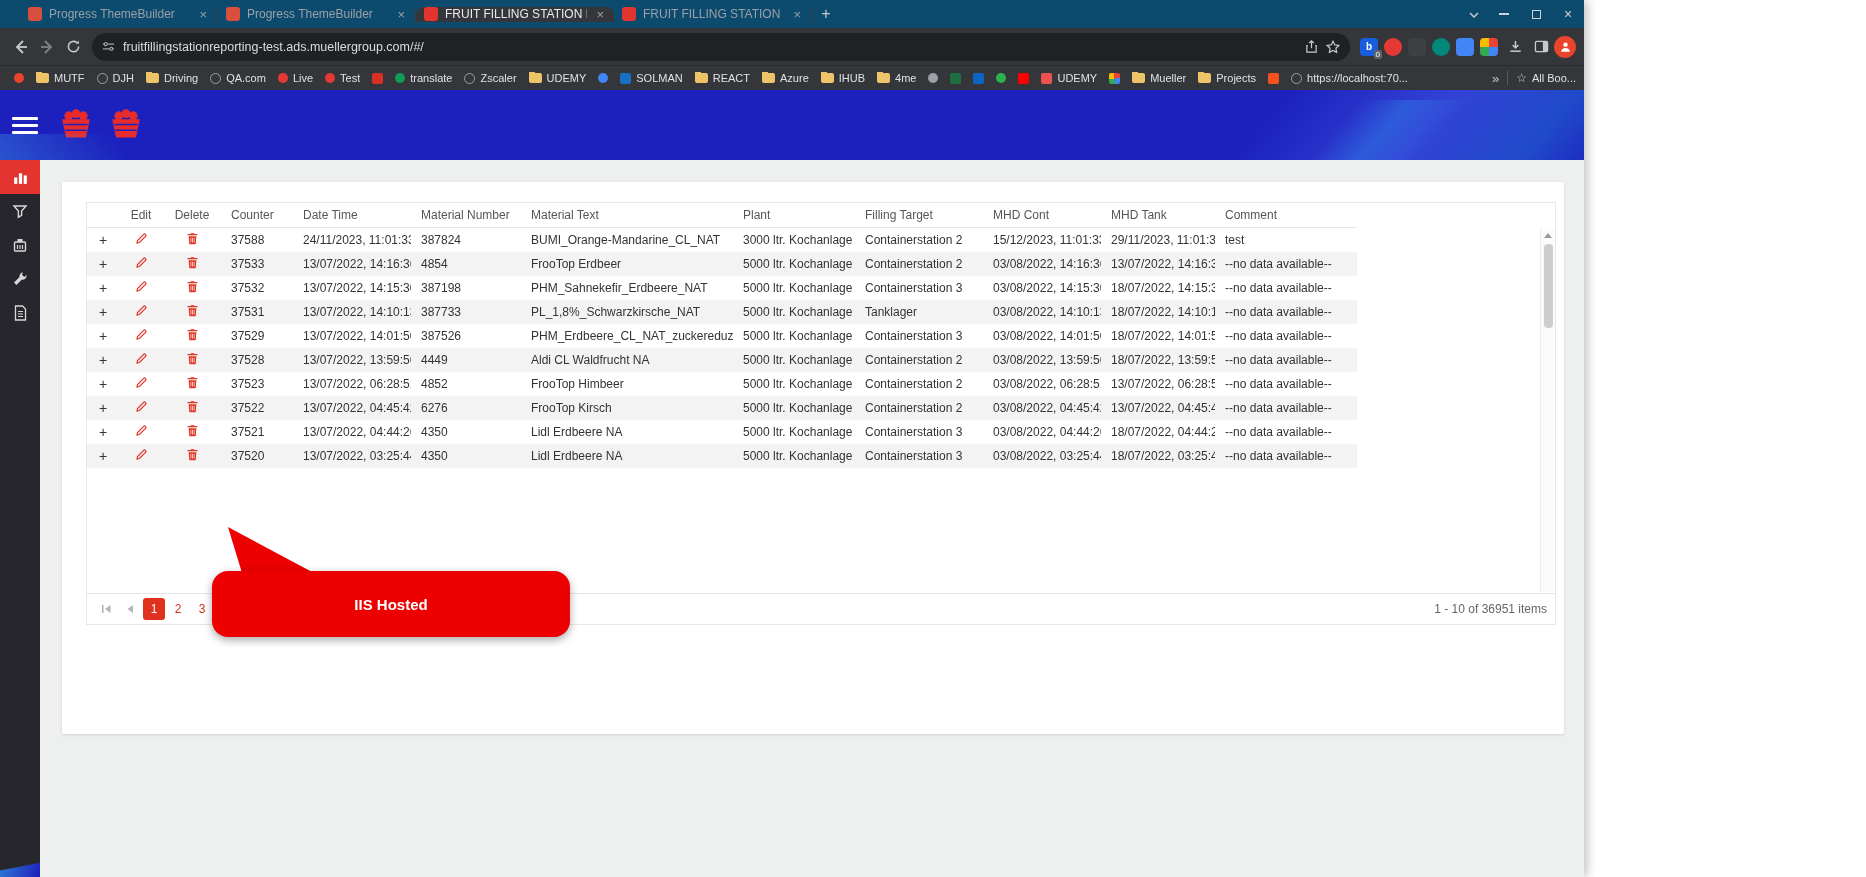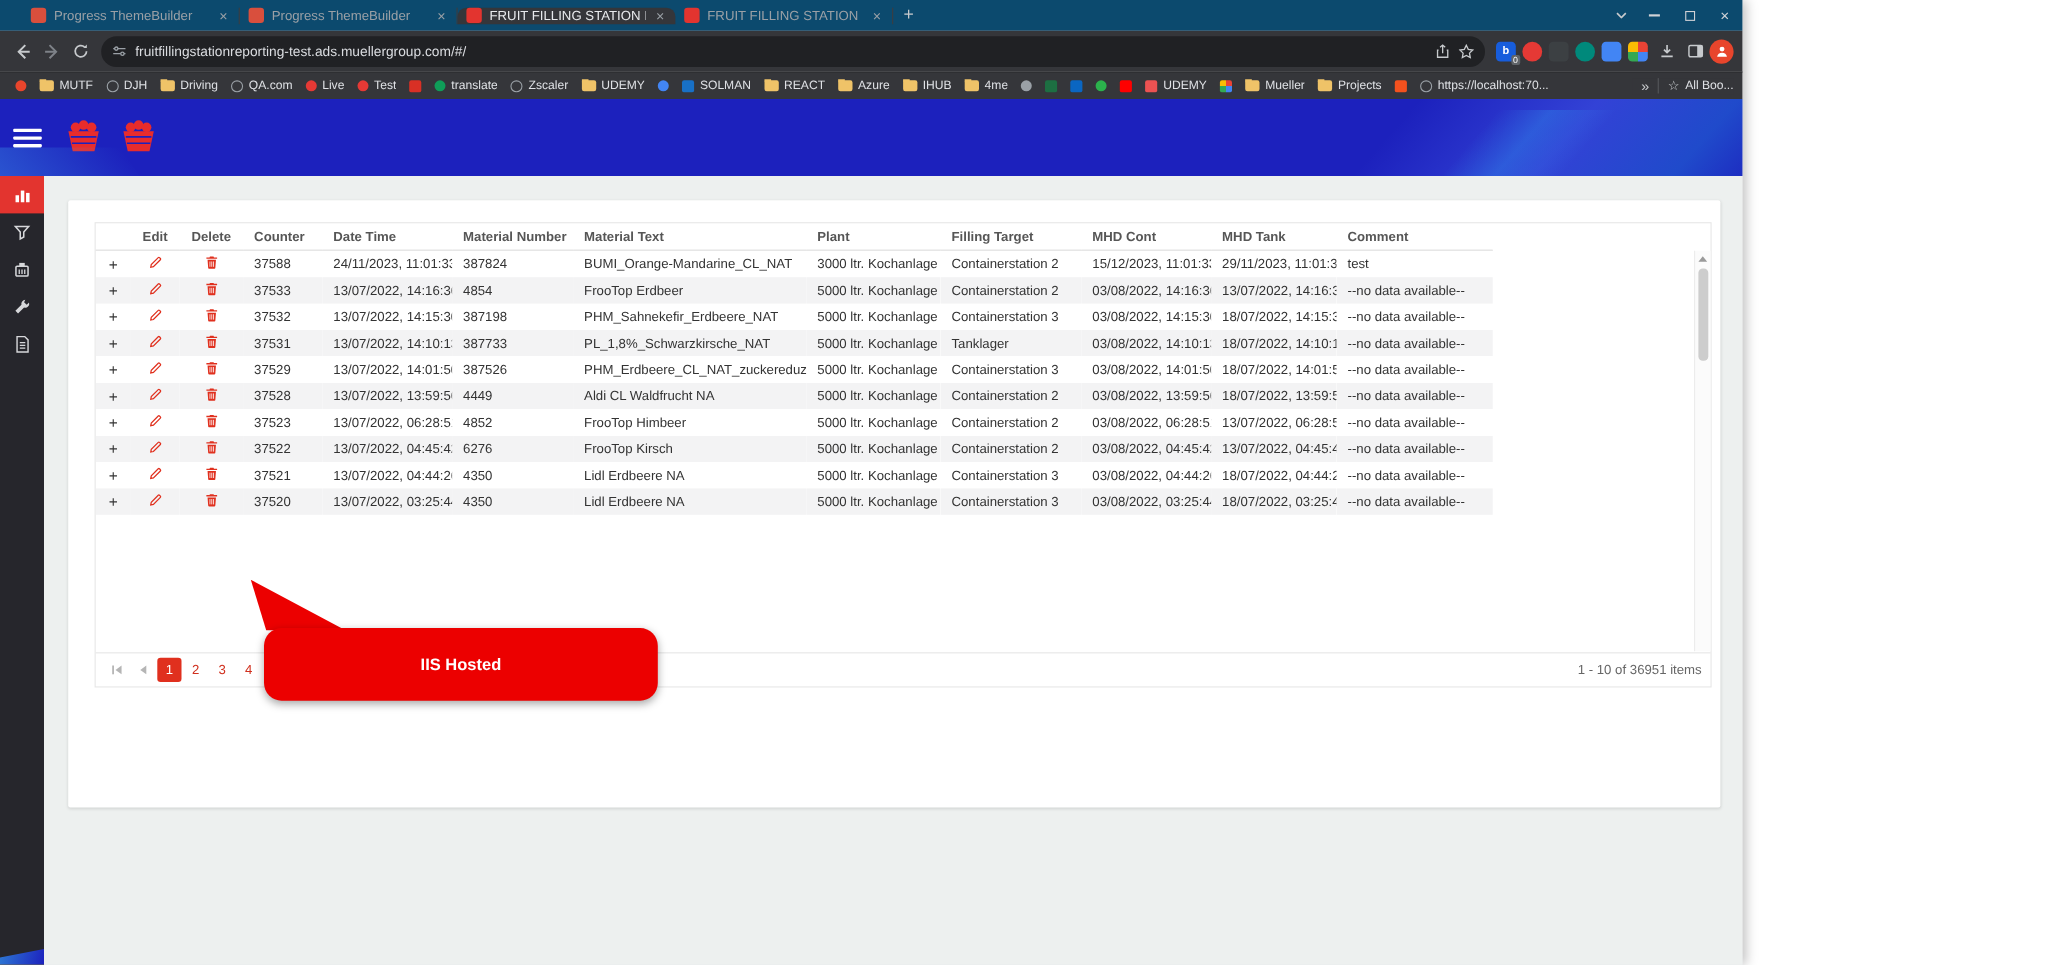--- a/index.html
+++ b/index.html
@@ -77,21 +77,21 @@
 
   
   .card { position:absolute; left:22px; top:22px; width:1502px; height:552px; background:#fff; border-radius:2px; box-shadow:0 1px 3px rgba(0,0,0,.12); padding:20px 8px 0 24px; }
   .page-title { font-size:15.5px; font-weight:600; color:#2f2f2f; letter-spacing:.2px; margin:6px 0 22px; }
   .btnrow { display:flex; gap:8px; margin-bottom:14px; }
   .btn-red { background:#e0301e; color:#fff; border:1px solid rgba(0,0,0,.1); border-radius:3px; font-size:12px; font-weight:600; padding:6px 12px; font-family:"Liberation Sans", sans-serif; }
 
   
   .grid { width:1470px; height:423px; border:1px solid #e7e7e7; display:flex; flex-direction:column; position:relative; background:#fff; }
   table { border-collapse:collapse; table-layout:fixed; width:1270px; font-size:12px; color:#333; }
-  th { font-weight:bold; color:#565656; text-align:left; padding:5px 10px; height:24px; border-bottom:1px solid #e5e5e5; white-space:nowrap; overflow:hidden; }
+  th { font-weight:normal; color:#565656; text-align:left; padding:5px 10px; height:24px; border-bottom:1px solid #e5e5e5; white-space:nowrap; overflow:hidden; }
   td { padding:4px 10px; height:23px; white-space:nowrap; overflow:hidden; }
   tbody tr:nth-child(even) { background:#f3f3f4; }
   th.c-center, td.c-center { text-align:center; padding:4px 2px; }
   .expand-glyph { font-size:14px; color:#333; }
   .filler { flex:1; }
 
   .vscroll { position:absolute; top:25px; right:0; bottom:32px; width:15px; background:#fbfbfb; border-left:1px solid #ececec; }
   .vscroll .arr-up { width:0; height:0; border-left:4px solid transparent; border-right:4px solid transparent; border-bottom:5px solid #9a9a9a; margin:5px auto 0; }
   .vscroll .thumb { width:9px; height:84px; background:#cdcdcd; border-radius:4px; margin:6px auto 0; }
 
@@ -100,21 +100,21 @@
   .pg { min-width:22px; height:22px; line-height:22px; text-align:center; border-radius:3px; color:#d0301e; padding:0 3px; }
   .pg.active { background:#e0301e; color:#fff; }
   .pg-ellipsis { color:#666; min-width:18px; text-align:center; }
   .psel { display:flex; width:50px; height:24px; border:1px solid #d9d9d9; border-radius:2px; margin:0 10px 0 14px; background:#fff; align-items:center; overflow:hidden; }
   .psel .val { flex:1; padding-left:8px; color:#444; }
   .psel .arr { width:18px; height:100%; display:flex; align-items:center; justify-content:center; background:#f6f6f6; border-left:1px solid #e3e3e3; }
   .tri-down { width:0; height:0; border-left:4px solid transparent; border-right:4px solid transparent; border-top:5px solid #666; }
   .pager-spacer { flex:1; }
 
   
-  .callout { position:absolute; left:150px; top:389px; width:358px; height:66px; background:#ec0000; border-radius:16px; box-shadow:0 3px 8px rgba(0,0,0,.35); display:flex; align-items:center; justify-content:center; z-index:5;margin-left:28px; }
+  .callout { position:absolute; left:150px; top:389px; width:358px; height:66px; background:#ec0000; border-radius:16px; box-shadow:0 3px 8px rgba(0,0,0,.35); display:flex; align-items:center; justify-content:center; z-index:5; }
   .callout-text { color:#fff; font-weight:bold; font-size:15px; }
   .callout-tail { position:absolute; left:160px; top:345px; z-index:4; }
 </style>
 </head>
 <body>
 
 <div class="window">
 
   <div class="tabbar">
     <div style="display:flex">

